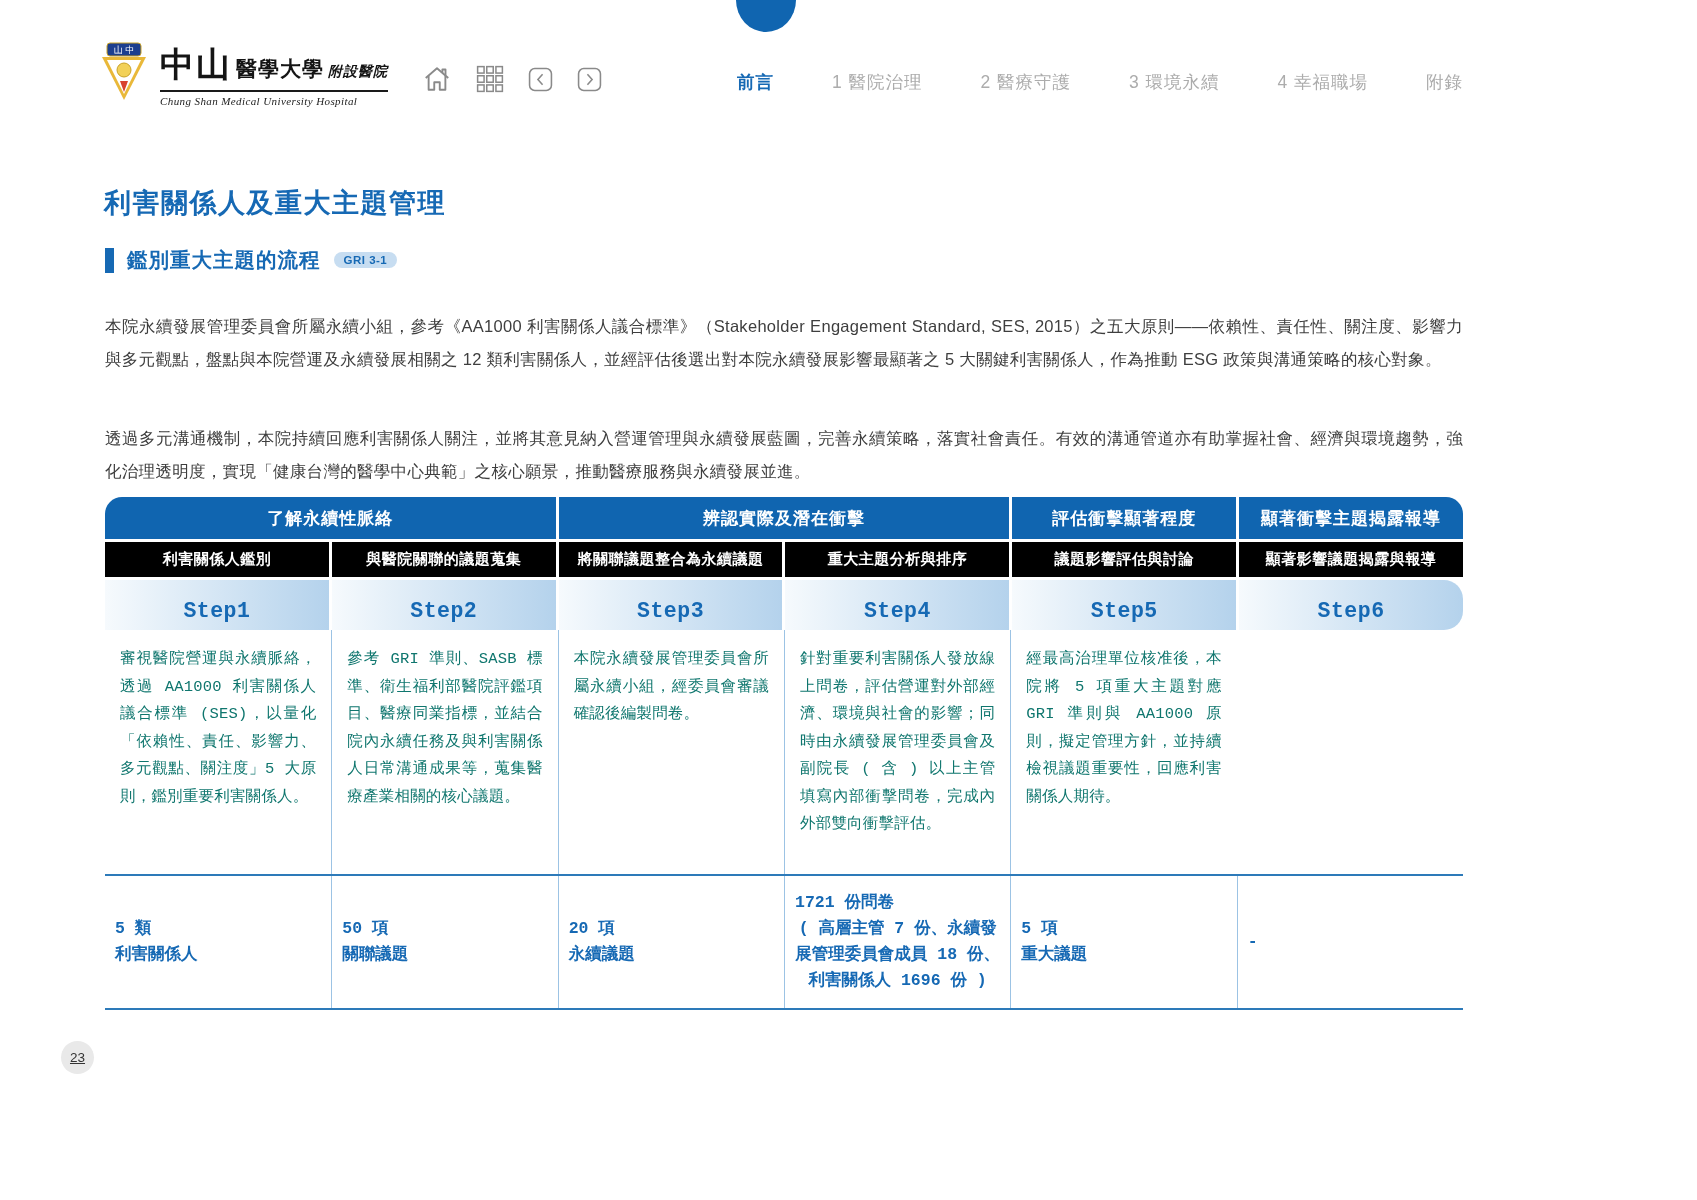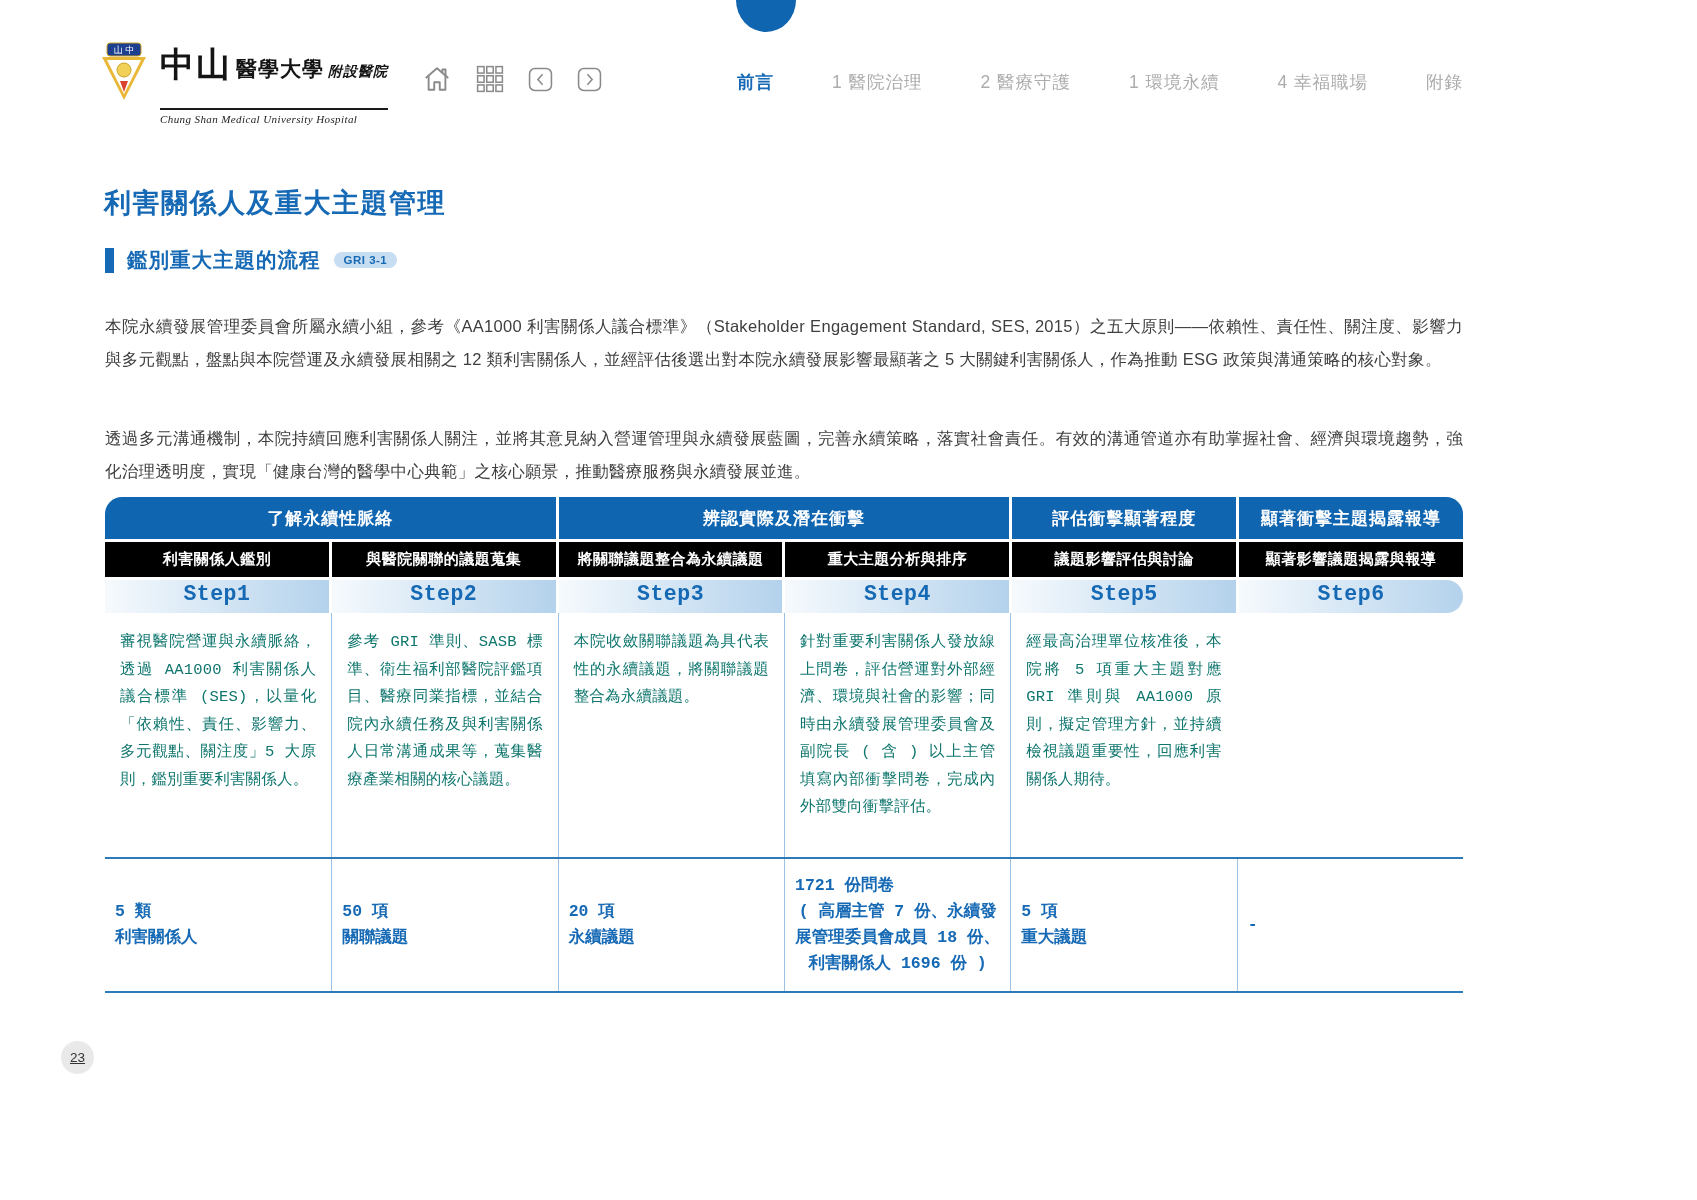--- a/index.html
+++ b/index.html
@@ -7,21 +7,21 @@
     font-family:"Liberation Sans","DejaVu Sans",sans-serif; position:relative; overflow:hidden; }
 
   
   .top-circle { position:absolute; left:736px; top:-32px; width:60px; height:64px;
     background:#1065b0; border-radius:50%; }
 
   
   .logo { position:absolute; left:100px; top:42px; display:flex; align-items:flex-start; gap:12px; }
   .logo-text { display:flex; flex-direction:column; }
   .logo-zh-row { display:flex; align-items:baseline; gap:4px; border-bottom:2px solid #1a1a1a;
-    padding-bottom:20px; font-family:"Liberation Serif","DejaVu Serif",serif; color:#141414; font-weight:bold; }
+    padding-bottom:2px; font-family:"Liberation Serif","DejaVu Serif",serif; color:#141414; font-weight:bold; }
   .logo-zh-big { font-size:34px; letter-spacing:2px; }
   .logo-zh-mid { font-size:21px; letter-spacing:1px; }
   .logo-zh-small { font-size:14px; font-style:italic; letter-spacing:1px; }
   .logo-en { font-family:"Liberation Serif","DejaVu Serif",serif; font-size:11px; color:#222;
     font-style:italic; margin-top:3px; letter-spacing:0.4px; }
 
   .toolbar { position:absolute; left:422px; top:64px; display:flex; gap:24px; align-items:center; }
   .toolbar svg { display:block; }
 
   .nav { position:absolute; left:737px; top:70px; width:726px; display:flex;
@@ -53,21 +53,21 @@
   .ghead .span2 { grid-column:span 2; }
   .ghead .first { border-top-left-radius:17px; }
   .ghead .last { border-top-right-radius:17px; }
 
   .shead { margin-top:3px; }
   .shead .cell { background:#000000; color:#fff; font-weight:bold; font-size:15px;
     text-align:center; padding:8px 2px; letter-spacing:0.5px; }
 
   .steps { margin-top:3px; }
   .step-cell { background:linear-gradient(90deg,#f6fafd 0%,#b4d2ec 100%);
-    color:#1669b4; font-weight:bold; font-size:21.5px; text-align:center; padding:2px 0 7px;
+    color:#1669b4; font-weight:bold; font-size:21.5px; text-align:center; padding:19px 0 7px;
     letter-spacing:0.5px; }
   .step-cell.last { border-top-right-radius:19px; border-bottom-right-radius:19px; }
 
   .body-row .desc { padding:16px 15px 18px; font-size:15.5px; line-height:27.5px; color:#0f766e;
     text-align:justify; min-height:244px; letter-spacing:0.2px; }
   .body-row .desc + .desc { border-left:1px solid #9cc3e4; }
 
   .mid-line { border-top:2px solid #2d7ab9; }
   .bottom-line { border-top:2px solid #2d7ab9; }
 
@@ -138,21 +138,21 @@
       <rect x="1.5" y="1.5" width="21" height="21" rx="5"></rect>
       <polyline points="10,7 14.5,12 10,17"></polyline>
     </svg>
   </span>
 </div>
 
 <div class="nav">
   <a href="#" class="active">前言</a>
   <a href="#">1 醫院治理</a>
   <a href="#">2 醫療守護</a>
-  <a href="#">1 環境永續</a>
+  <a href="#">3 環境永續</a>
   <a href="#">4 幸福職場</a>
   <a href="#">附錄</a>
 </div>
 
 <h1 class="page-title">利害關係人及重大主題管理</h1>
 
 <div class="section-head">
   <span class="section-bar"></span>
   <span class="section-title">鑑別重大主題的流程</span>
   <span class="gri-badge">GRI 3-1</span>
@@ -184,21 +184,21 @@
     <div class="step-cell">Step2</div>
     <div class="step-cell">Step3</div>
     <div class="step-cell">Step4</div>
     <div class="step-cell">Step5</div>
     <div class="step-cell last">Step6</div>
   </div>
 
   <div class="grid6 body-row">
     <div class="desc">審視醫院營運與永續脈絡，透過 AA1000 利害關係人議合標準 (SES)，以量化「依賴性、責任、影響力、多元觀點、關注度」5 大原則，鑑別重要利害關係人。</div>
     <div class="desc">參考 GRI 準則、SASB 標準、衛生福利部醫院評鑑項目、醫療同業指標，並結合院內永續任務及與利害關係人日常溝通成果等，蒐集醫療產業相關的核心議題。</div>
-    <div class="desc">本院收斂關聯議題為具代表性的永續議題，將關聯議題整合為永續議題。</div>
+    <div class="desc">本院永續發展管理委員會所屬永續小組，經委員會審議確認後編製問卷。</div>
     <div class="desc">針對重要利害關係人發放線上問卷，評估營運對外部經濟、環境與社會的影響；同時由永續發展管理委員會及副院長 ( 含 ) 以上主管填寫內部衝擊問卷，完成內外部雙向衝擊評估。</div>
     <div class="desc">經最高治理單位核准後，本院將 5 項重大主題對應 GRI 準則與 AA1000 原則，擬定管理方針，並持續檢視議題重要性，回應利害關係人期待。</div>
   </div>
 
   <div class="mid-line"></div>
 
   <div class="grid6 nums">
     <div class="num">
       <span>5 類</span>
         <span>利害關係人</span>

